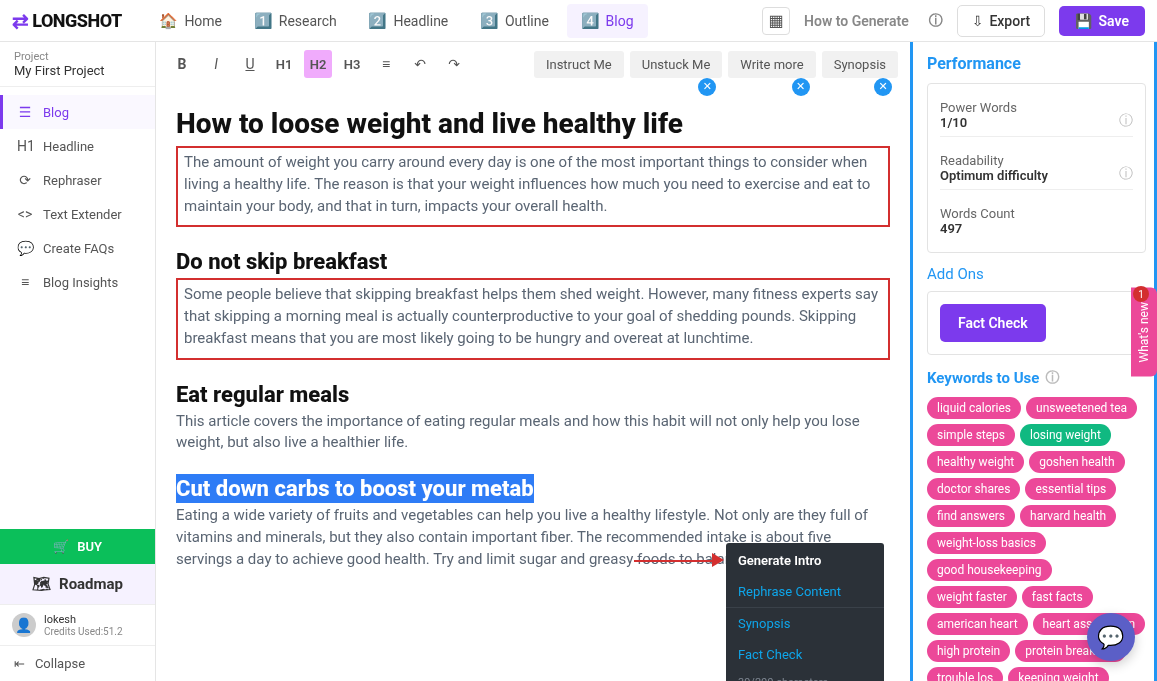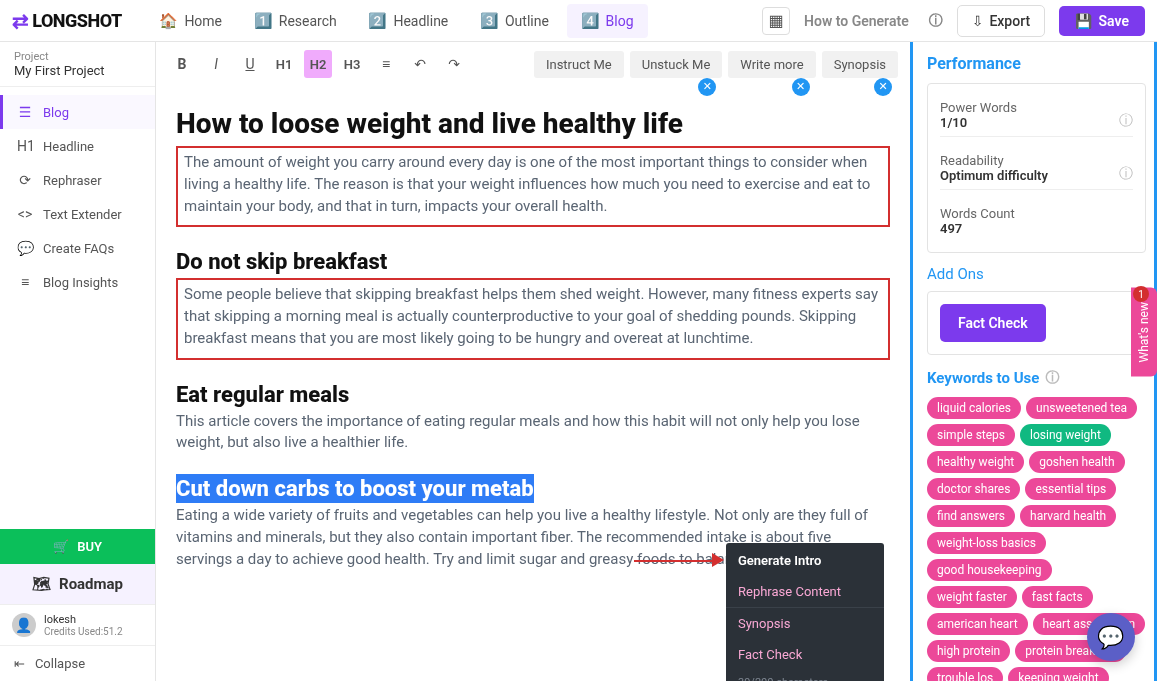--- a/index.html
+++ b/index.html
@@ -42,21 +42,21 @@
 .toolbar-spacer{flex:1}
 .ai-btn{background:#f1f1f1;color:#555;padding:6px 12px;border-radius:3px;font-size:13px;cursor:pointer;position:relative}
 .fix-badge{position:absolute;bottom:-18px;right:6px;width:18px;height:18px;border-radius:50%;background:#2196f3;color:#fff;font-size:11px;display:flex;align-items:center;justify-content:center}
 .editor{padding:6px 20px 30px;overflow-y:auto;flex:1;color:#555;position:relative}
 .editor h1{font-size:28px;font-weight:800;color:#111;margin:15px 0 6px}
 .editor h2{font-size:22px;font-weight:800;color:#111;margin:22px 0 4px}
 .editor p{font-size:15px;line-height:1.45;margin-bottom:4px;color:#5a6573}
 .highlight-box{border:2px solid #d32f2f;padding:4px 6px}
 .selected-heading{background:#2e7cf6;color:#fff;display:inline;padding:2px 0}
 .context-menu{position:absolute;left:570px;top:457px;width:158px;background:#2b3138;border-radius:3px;padding:2px 0;z-index:50;font-size:13px}
-.ctx-item{padding:8px 12px;color:#f9a8d4;cursor:pointer}
+.ctx-item{padding:8px 12px;color:#0ea5e9;cursor:pointer}
 .ctx-item.hl{color:#fff;font-weight:600}
 .ctx-sep{border-top:1px solid #3a4149}
 .ctx-footer{padding:6px 12px;font-size:11px;color:#7d8590}
 .arrow-line{position:absolute;left:478px;top:474px;width:85px;height:2px;background:#d32f2f;z-index:49}
 .arrow-head{position:absolute;left:556px;top:467px;width:0;height:0;border-left:12px solid #d32f2f;border-top:7px solid transparent;border-bottom:7px solid transparent;z-index:49}
 .right-col{width:247px;border-left:3px solid #2196f3;padding:12px 8px 12px 14px;overflow-y:auto;background:#fff;border-right:3px solid #2196f3}
 .panel-title{color:#2196f3;font-size:16px;font-weight:700;margin-bottom:10px}
 .metric-box{border:1px solid #e3e3e3;border-radius:4px;padding:10px 12px;margin-bottom:12px}
 .metric-row{display:flex;justify-content:space-between;align-items:flex-end;padding:6px 0}
 .metric-row+.metric-row{border-top:1px solid #eee;padding-top:16px;}

